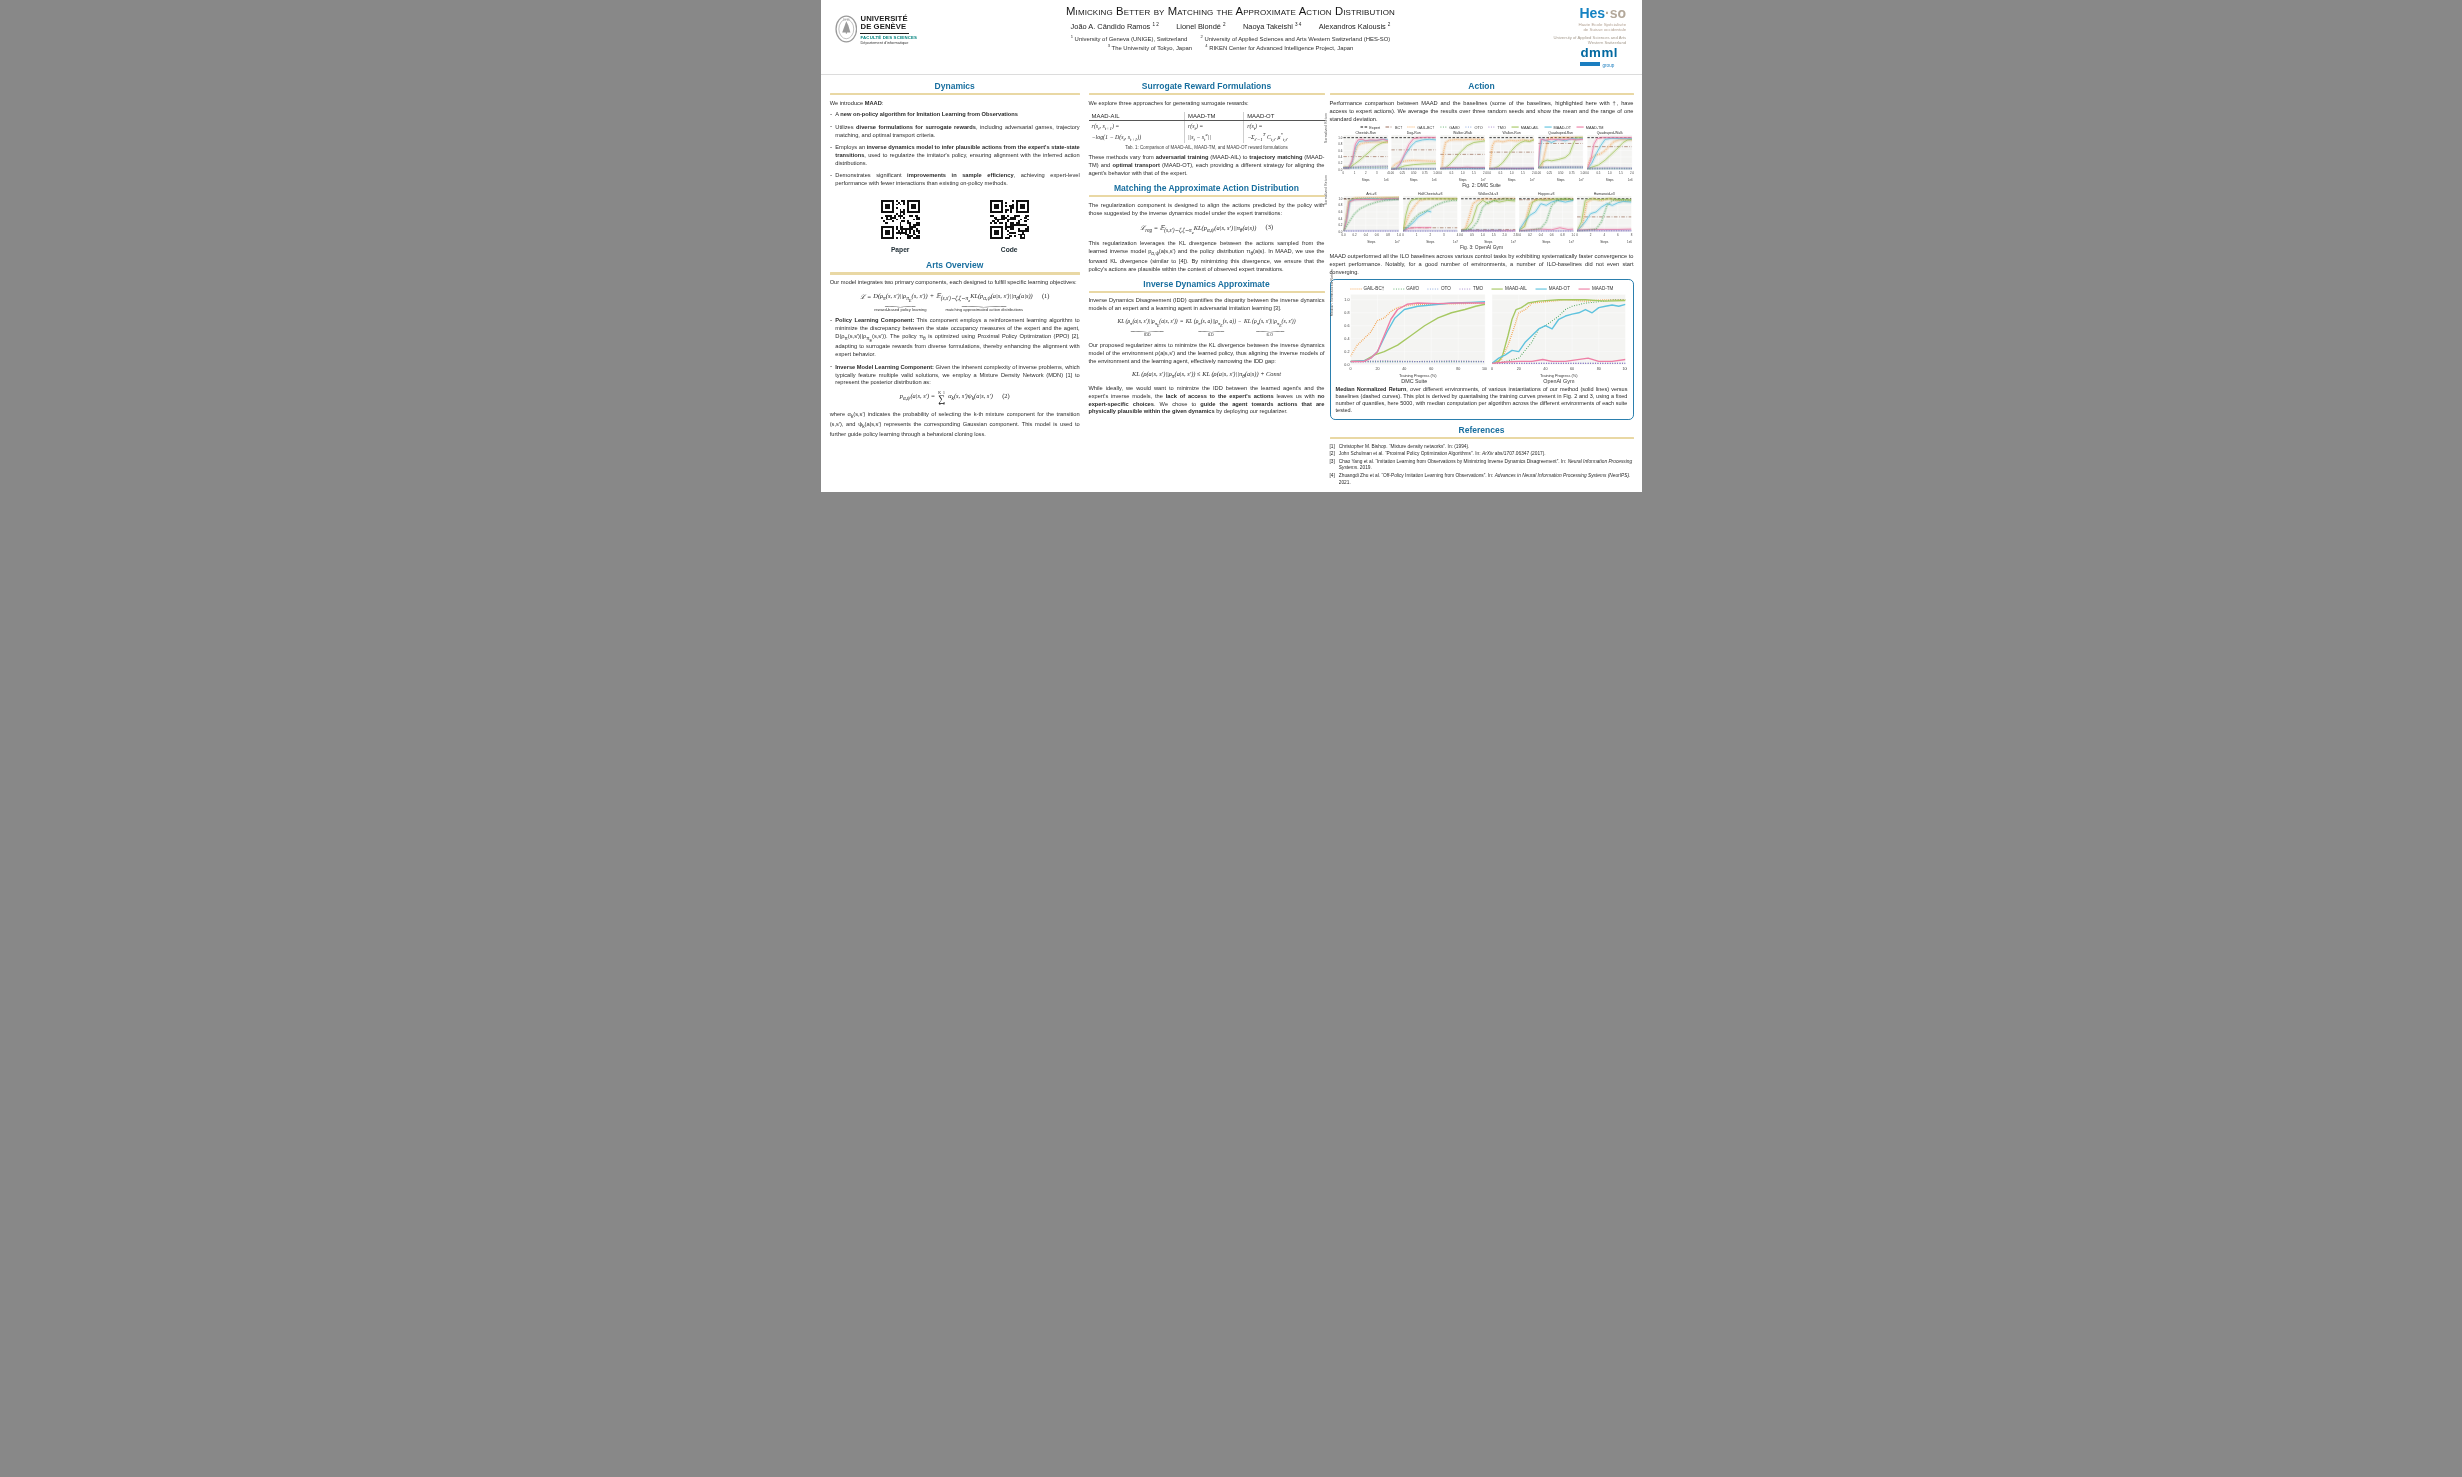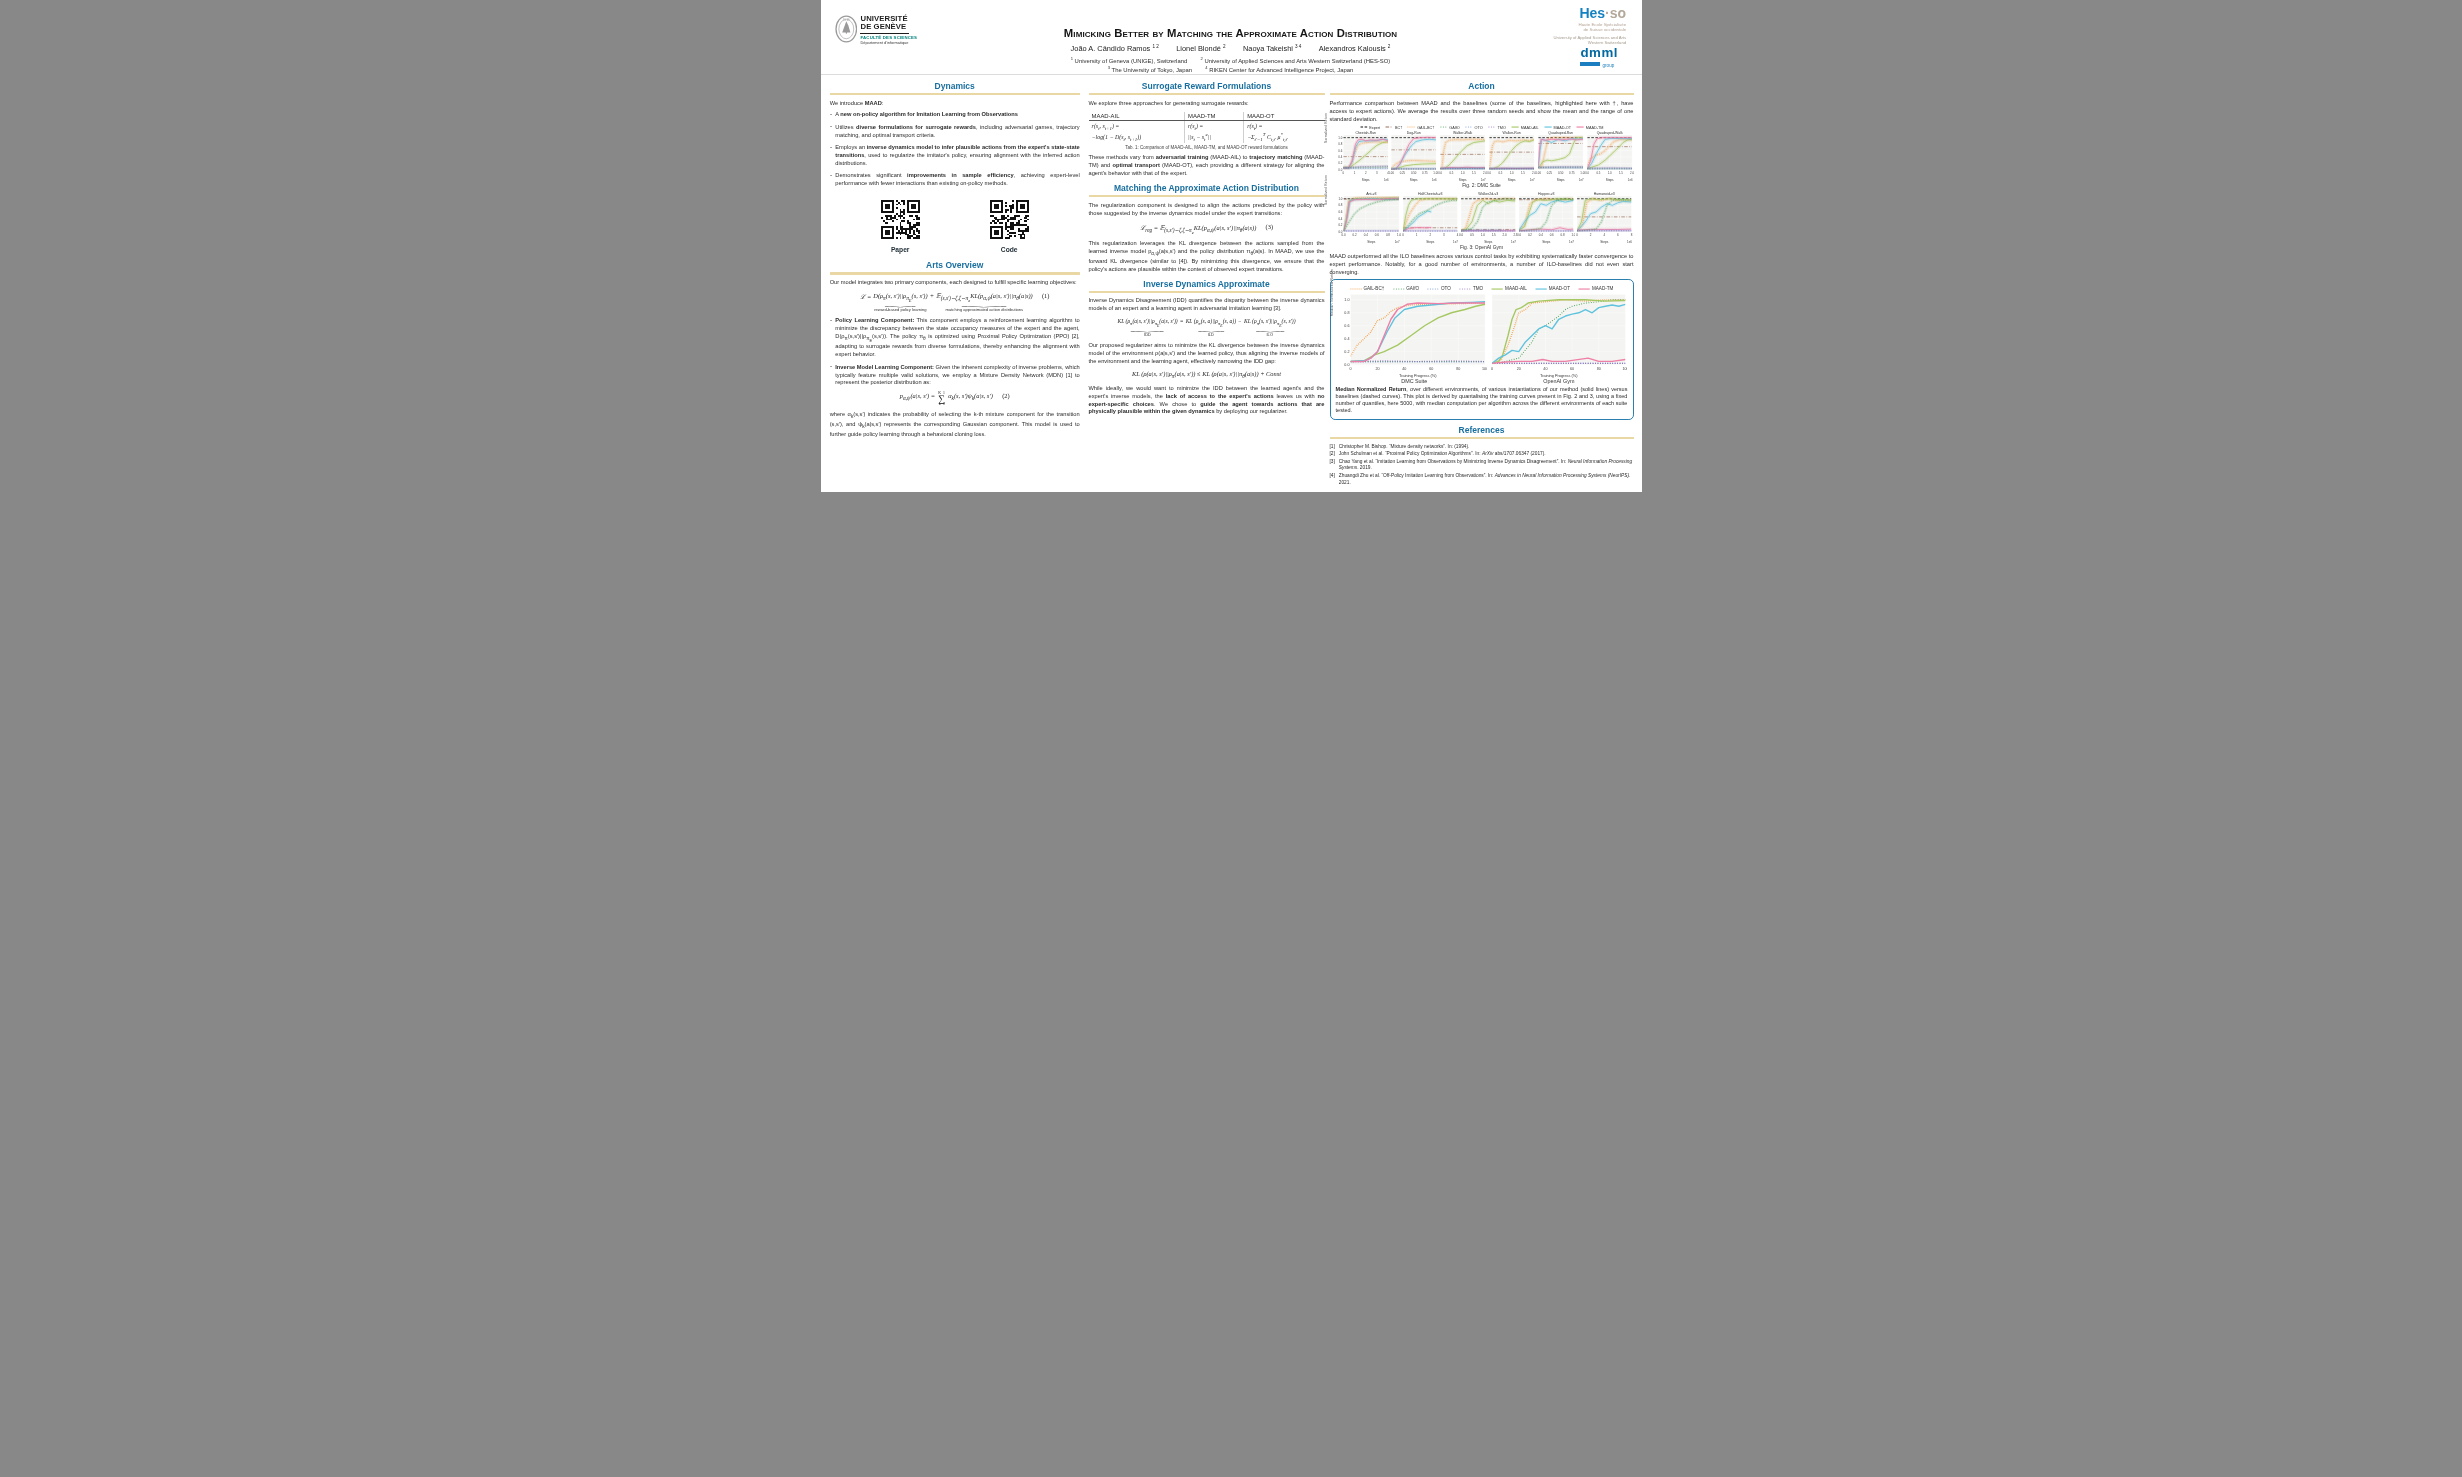--- a/index.html
+++ b/index.html
@@ -8,21 +8,21 @@
   
   .header{position:absolute;left:0;top:0;width:100%;height:74px;}
   .hline{position:absolute;left:0;top:74px;width:100%;height:0.5px;background:#dcdcdc;}
   .unige{position:absolute;left:14.4px;top:15px;display:flex;gap:3px;align-items:flex-start;}
   .unige .txt{display:flex;flex-direction:column;}
   .unige-name{font-weight:bold;font-size:7.7px;line-height:1.05;color:#1c1c1c;letter-spacing:0.1px;}
   .unige-rule{height:0.8px;background:#1c1c1c;margin:1.5px 0 1.5px 0;width:49px;}
   .unige-fac{color:#00837e;font-weight:bold;font-size:4.3px;letter-spacing:0.2px;}
   .unige-dep{color:#3a3a3a;font-size:3.9px;margin-top:0.5px;}
   .hcenter{position:absolute;left:169px;top:5.1px;width:482px;text-align:center;}
-  .ptitle{font-size:11.3px;font-weight:bold;color:#161616;font-variant:small-caps;letter-spacing:0.1px;margin-top:22px;}
+  .ptitle{font-size:11.3px;font-weight:normal;color:#161616;font-variant:small-caps;letter-spacing:0.1px;}
   .authors{display:flex;justify-content:center;gap:17.4px;margin-top:5.1px;font-size:7.4px;color:#222;}
   .authors sup{font-size:4.6px;}
   .affs{margin-top:4.1px;font-size:5.9px;color:#2f2f2f;line-height:1.45;}
   .affs sup{font-size:4.1px;}
   .affrow{display:flex;justify-content:center;gap:13.3px;}
   .hesso{position:absolute;right:15.4px;top:6.2px;text-align:right;}
   .hesso-word{font-size:14px;font-weight:bold;line-height:1;}
   .hesso-word .b{color:#1482c2;}
   .hesso-word .g{color:#b3a89a;font-weight:bold;margin-top:40px;}
   .hesso-sub{color:#b3a293;font-size:4.4px;line-height:1.25;margin-top:1.5px;}

